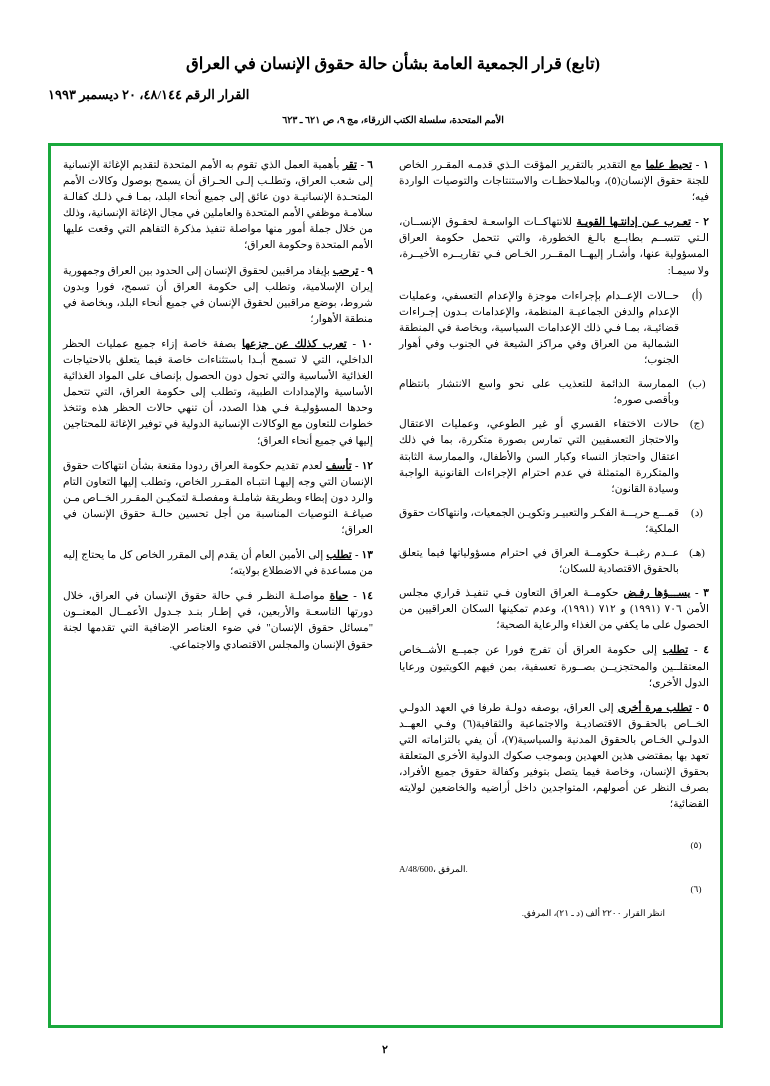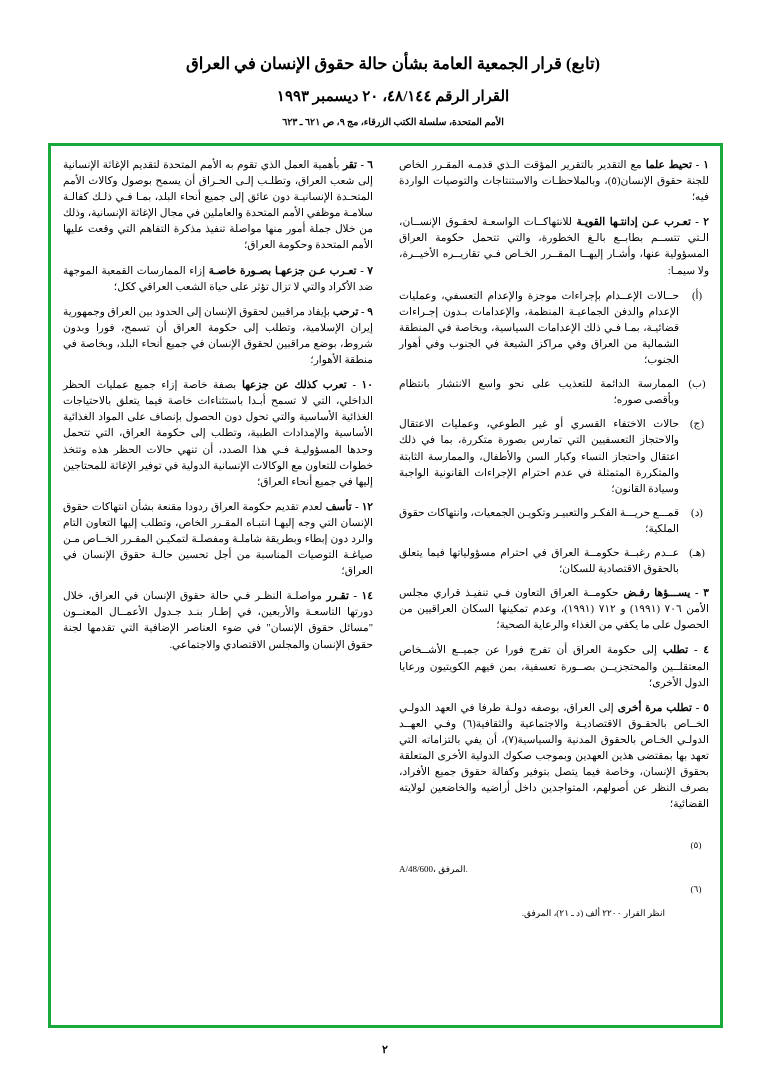--- a/index.html
+++ b/index.html
@@ -24,23 +24,23 @@
   }
   .doc-title {
     text-align: center;
     font-weight: bold;
     font-size: 16.5px;
     letter-spacing: 0px;
     margin: 14px 0 0 0;
     direction: rtl;
   }
   .doc-subtitle {
-    text-align: center;
-    font-weight: bold;
-    font-size: 15px;
+    text-align: left;
+    font-weight: bold;
+    font-size: 13px;
     margin: 13px 0 0 0;
     direction: rtl;
   }
   .doc-source {
     text-align: center;
     font-weight: bold;
     font-size: 9.5px;
     margin: 11px 0 16px 0;
     direction: rtl;
   }
@@ -74,20 +74,21 @@
   }
   .para {
     margin: 0 0 9px 0;
     text-align: justify;
   }
   .para .num {
     font-weight: bold;
   }
   .para .kw {
     font-weight: bold;
+    text-decoration: underline;
   }
   .sub {
     margin: 0 0 8px 0;
     display: flex;
     flex-direction: row;
     gap: 6px;
     align-items: flex-start;
   }
   .sub .marker {
     flex: 0 0 auto;
@@ -217,25 +218,20 @@
     </div>
 
     <div class="col">
 
       <p class="para">
         <span class="num">٦ -</span>
         <span class="kw">تقر</span>
         <span>بأهمية العمل الذي تقوم به الأمم المتحدة لتقديم الإغاثة الإنسانية إلى شعب العراق، وتطلـب إلـى الحـراق أن يسمح بوصول وكالات الأمم المتحـدة الإنسانيـة دون عائق إلى جميع أنحاء البلد، بمـا فـي ذلـك كفالـة سلامـة موظفي الأمم المتحدة والعاملين في مجال الإغاثة الإنسانية، وذلك من خلال جملة أمور منها مواصلة تنفيذ مذكرة التفاهم التي وقعت عليها الأمم المتحدة وحكومة العراق؛</span>
       </p>
 
-      <p class="para">
-        <span class="num">٧ -</span>
-        <span class="kw">تعـرب عـن جزعهـا بصـورة خاصـة</span>
-        <span>إزاء الممارسات القمعية الموجهة ضد الأكراد والتي لا تزال تؤثر على حياة الشعب العراقي ككل؛</span>
-      </p>
 
 
       <p class="para">
         <span class="num">٩ -</span>
         <span class="kw">ترحب</span>
         <span>بإيفاد مراقبين لحقوق الإنسان إلى الحدود بين العراق وجمهورية إيران الإسلامية، وتطلب إلى حكومة العراق أن تسمح، فورا وبدون شروط، بوضع مراقبين لحقوق الإنسان في جميع أنحاء البلد، وبخاصة في منطقة الأهوار؛</span>
       </p>
 
       <p class="para">
         <span class="num">١٠ -</span>
@@ -243,24 +239,29 @@
         <span>بصفة خاصة إزاء جميع عمليات الحظر الداخلي، التي لا تسمح أبـدا باستثناءات خاصة فيما يتعلق بالاحتياجات الغذائية الأساسية والتي تحول دون الحصول بإنصاف على المواد الغذائية الأساسية والإمدادات الطبية، وتطلب إلى حكومة العراق، التي تتحمل وحدها المسؤوليـة فـي هذا الصدد، أن تنهي حالات الحظر هذه وتتخذ خطوات للتعاون مع الوكالات الإنسانية الدولية في توفير الإغاثة للمحتاجين إليها في جميع أنحاء العراق؛</span>
       </p>
 
 
       <p class="para">
         <span class="num">١٢ -</span>
         <span class="kw">تأسف</span>
         <span>لعدم تقديم حكومة العراق ردودا مقنعة بشأن انتهاكات حقوق الإنسان التي وجه إليهـا انتبـاه المقـرر الخاص، وتطلب إليها التعاون التام والرد دون إبطاء وبطريقة شاملـة ومفصلـة لتمكيـن المقـرر الخــاص مـن صياغـة التوصيات المناسبة من أجل تحسين حالـة حقوق الإنسان في العراق؛</span>
       </p>
 
+      <p class="para">
+        <span class="num">١٣ -</span>
+        <span class="kw">تطلب</span>
+        <span>إلى الأمين العام أن يقدم إلى المقرر الخاص كل ما يحتاج إليه من مساعدة في الاضطلاع بولايته؛</span>
+      </p>
 
       <p class="para">
         <span class="num">١٤ -</span>
-        <span class="kw">تقـرر</span>
+        <span class="kw">حياة</span>
         <span>مواصلـة النظـر فـي حالة حقوق الإنسان في العراق، خلال دورتها التاسعـة والأربعين، في إطـار بنـد جـدول الأعمــال المعنــون "مسائل حقوق الإنسان" في ضوء العناصر الإضافية التي تقدمها لجنة حقوق الإنسان والمجلس الاقتصادي والاجتماعي.</span>
       </p>
 
     </div>
 
   </div>
 
   <div class="page-number">٢</div>
 
 </div>

